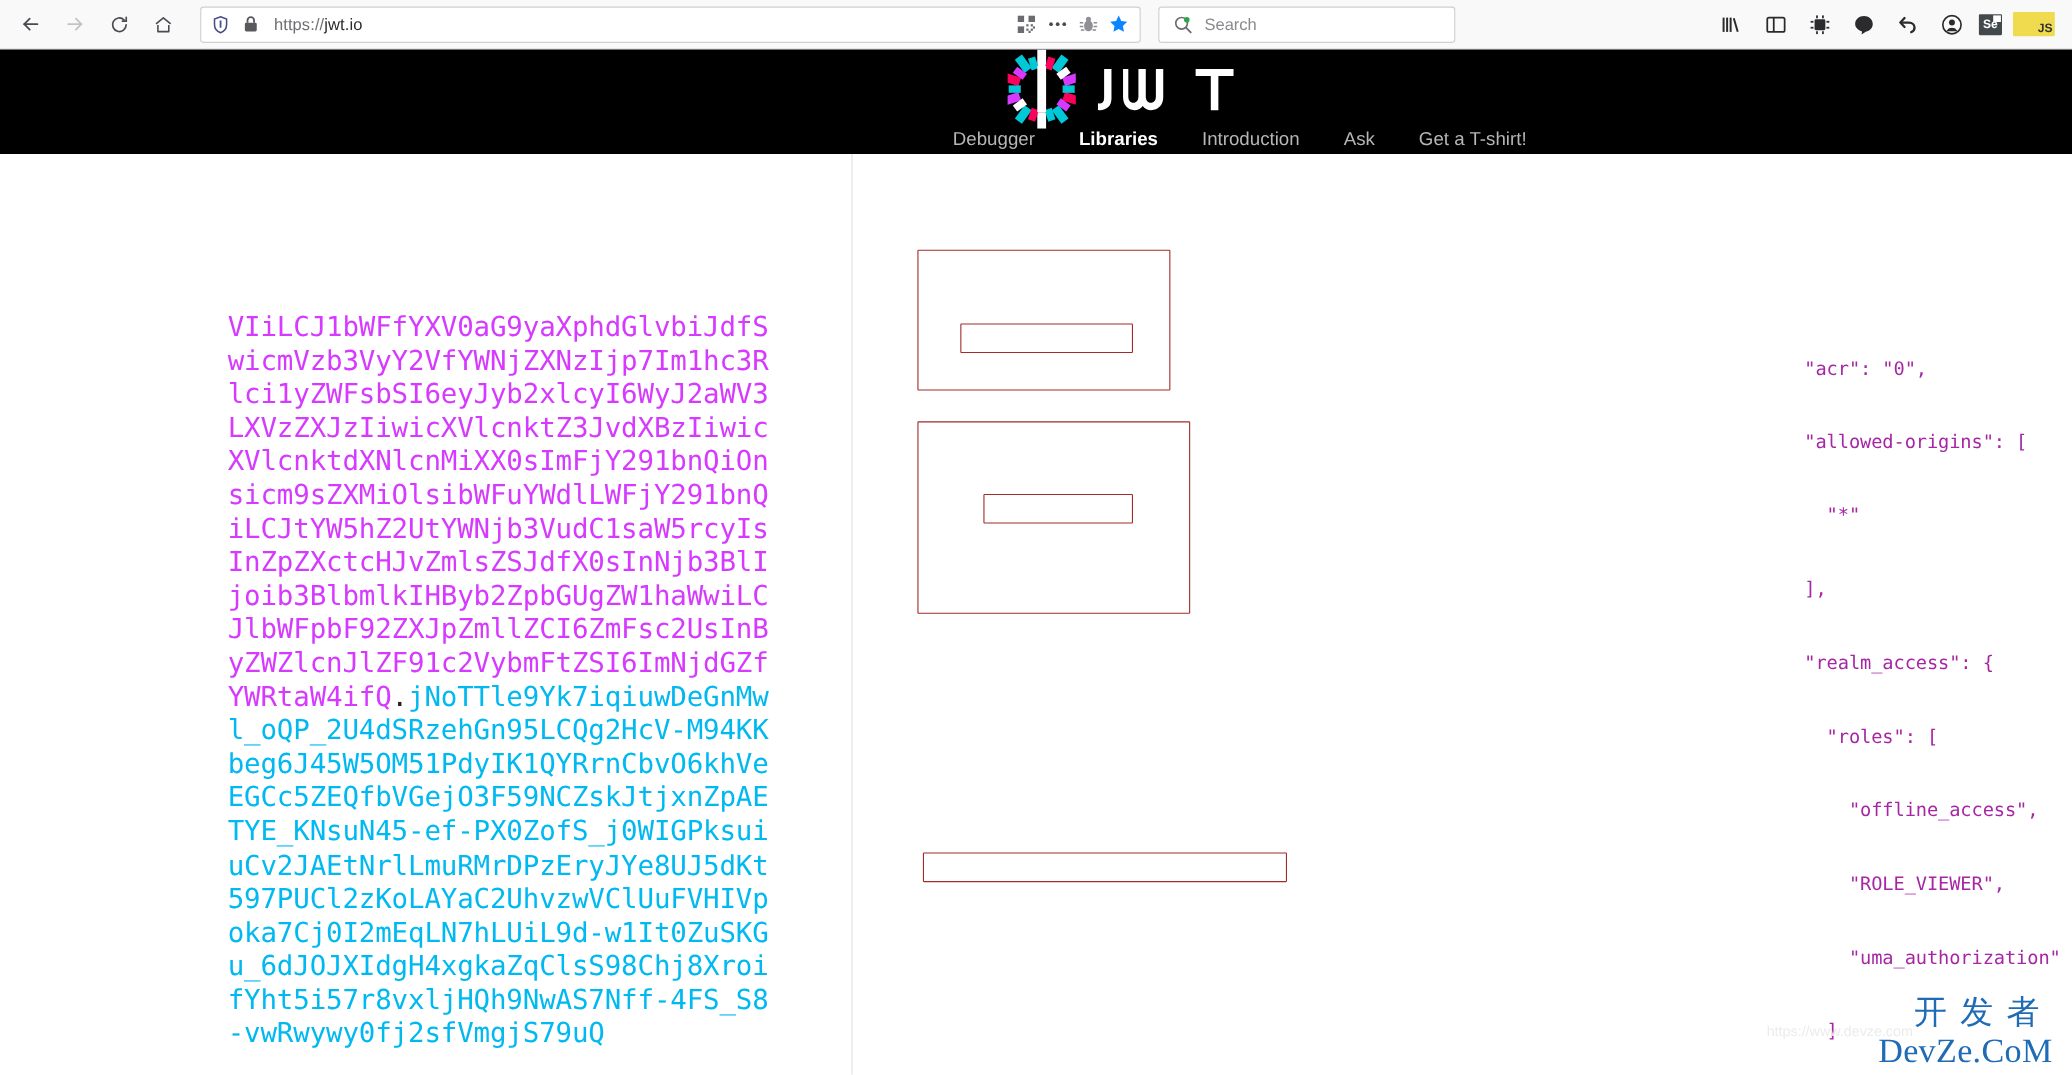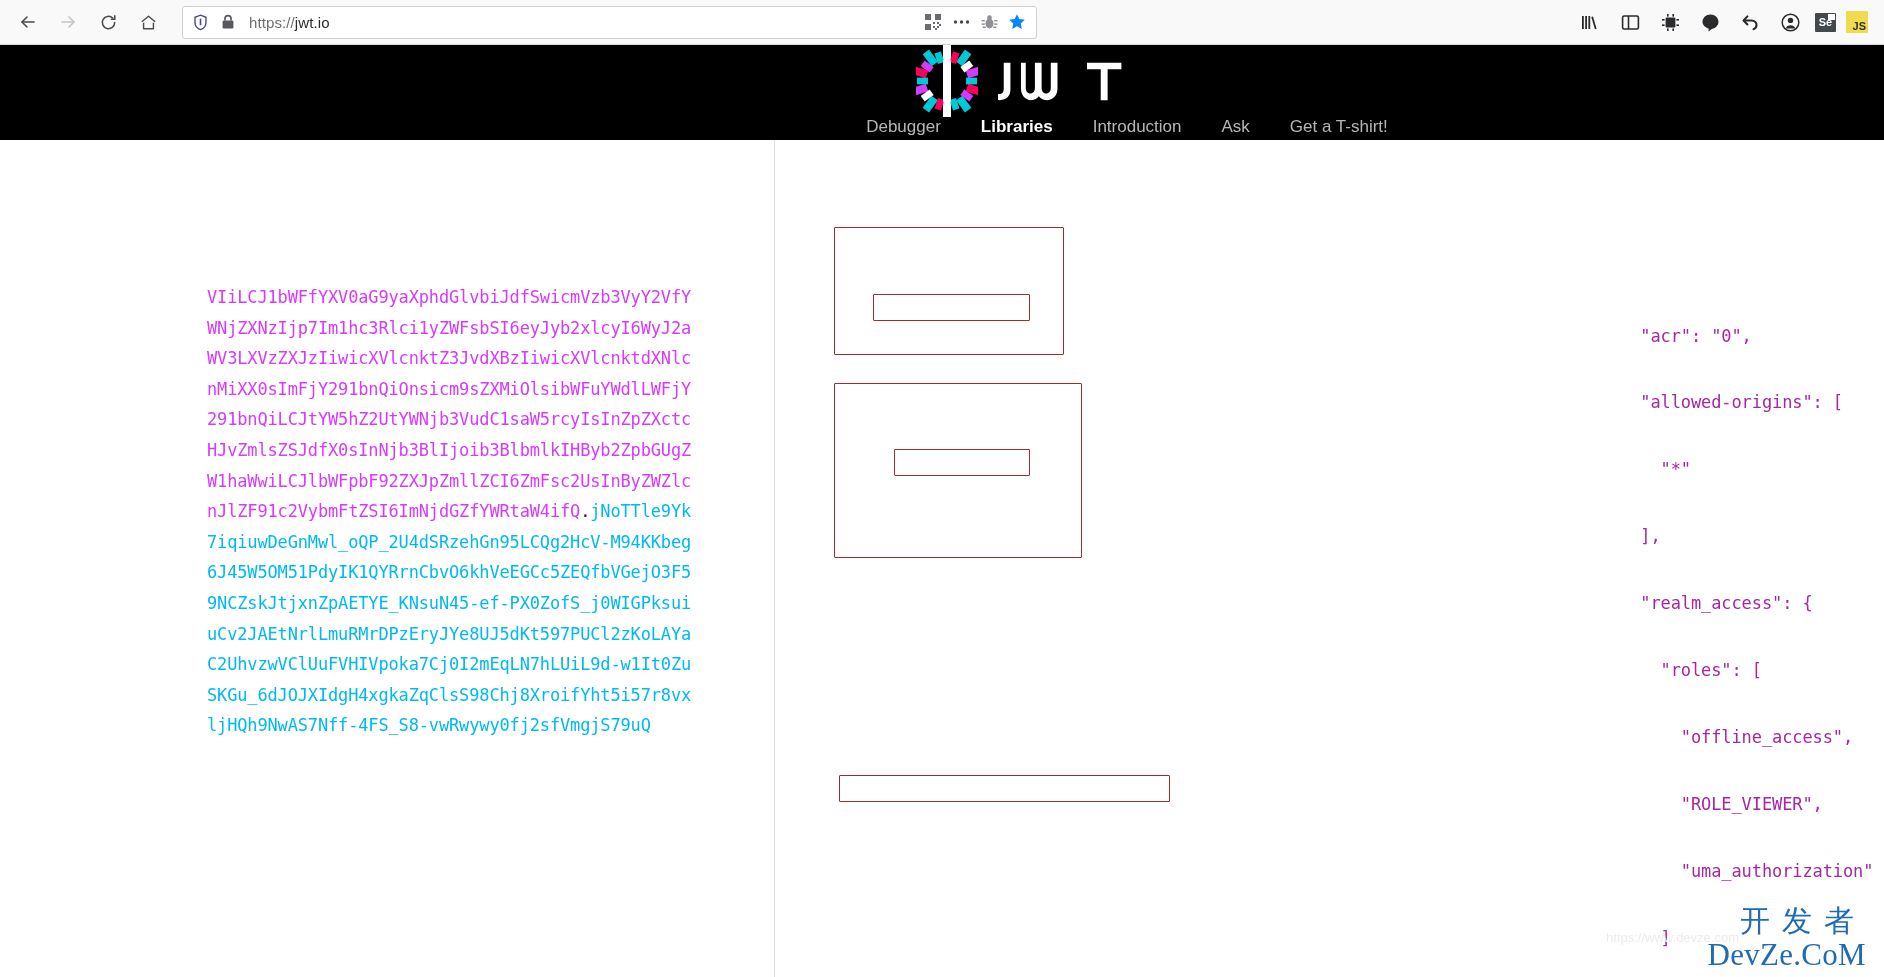--- a/index.html
+++ b/index.html
@@ -103,21 +103,21 @@
     border-radius: 1px;
     position: relative;
     font-family: "Liberation Sans", sans-serif;
   }
   .badge-se::after {
     content: "";
     position: absolute; top: 1px; right: 1px;
     width: 7px; height: 6px; background: #fff;
   }
   .badge-js {
-    width: 22px; height: 22px;
+    width: 38px; height: 22px;
     background: #f0db4f;
     color: #323330;
     font-size: 11px;
     font-weight: bold;
     display: flex; align-items: flex-end; justify-content: flex-end;
     padding: 0 2px 1px 0;
     border-radius: 1px;
     font-family: "Liberation Sans", sans-serif;
   }
 
@@ -184,21 +184,21 @@
     position: relative;
   }
 
   
   #token {
     position: absolute;
     left: 207px;
     top: 142px;
     width: 494px;
     font-family: "DejaVu Sans Mono", monospace;
-    font-size: 17px;
+    font-size: 25px;
     line-height: 30.6px;
     word-break: break-all;
     letter-spacing: -0.15px;
   }
   .tk-payload { color: #d63aff; }
   .tk-dot { color: #222222; }
   .tk-sig { color: #00b9f1; }
 
   
   #decoded {
@@ -331,20 +331,30 @@
           <rect x="12.2" y="12.6" width="3.2" height="1.4"></rect>
         </svg>
     </span>
     <span class="ub-icon">
       <svg width="18" height="18" viewBox="0 0 18 18" fill="#0a84ff">
           <path d="M9 1.2l2.35 4.9 5.4.72-3.95 3.74.99 5.34L9 13.35 4.21 15.9l.99-5.34L1.25 6.82l5.4-.72z"></path>
         </svg>
     </span>
   </div>
 
+  <div id="searchbar">
+    <span class="ub-icon">
+      <svg width="17" height="17" viewBox="0 0 18 18" fill="none">
+          <circle cx="7.6" cy="7.6" r="5.6" stroke="#6b6b70" stroke-width="1.6"></circle>
+          <path d="M11.8 11.8L16.4 16.4" stroke="#6b6b70" stroke-width="1.8" stroke-linecap="round"></path>
+          <circle cx="12.6" cy="4.2" r="2.7" fill="#2ea44f"></circle>
+        </svg>
+    </span>
+    <span id="search-placeholder">Search</span>
+  </div>
 
   <div id="chrome-right">
     <span class="ext-btn">
       <svg width="19" height="19" viewBox="0 0 19 19" fill="#2b2b2e">
           <rect x="1" y="3" width="1.8" height="13"></rect>
           <rect x="4.2" y="3" width="1.8" height="13"></rect>
           <rect x="7.4" y="3" width="1.8" height="13"></rect>
           <path d="M12 3.4l3.6 12.3-1.7.5L10.3 3.9z"></path>
         </svg>
     </span>

